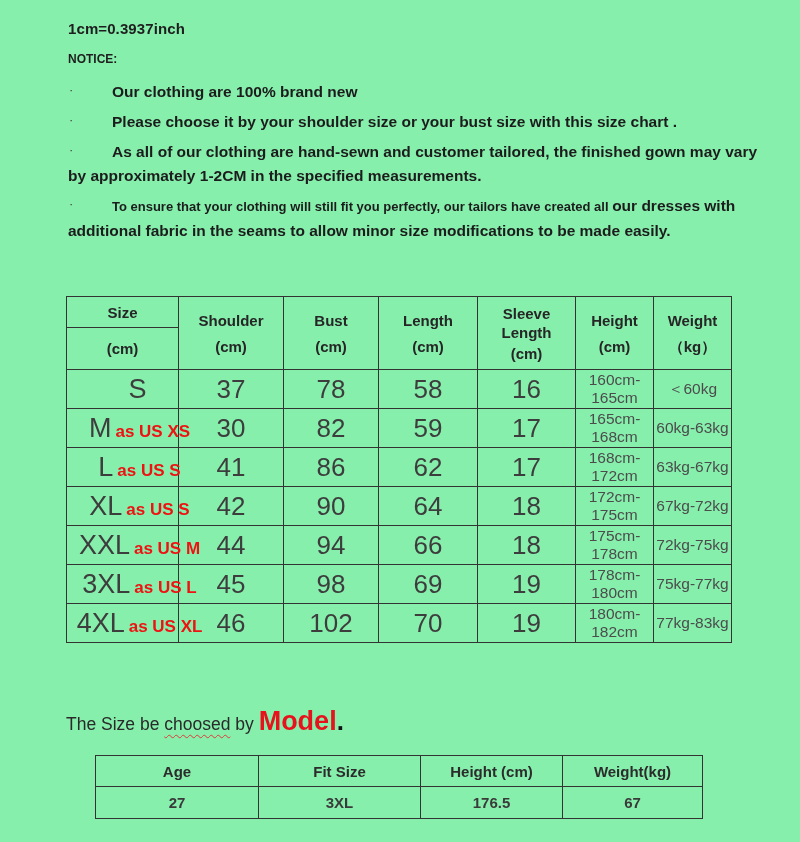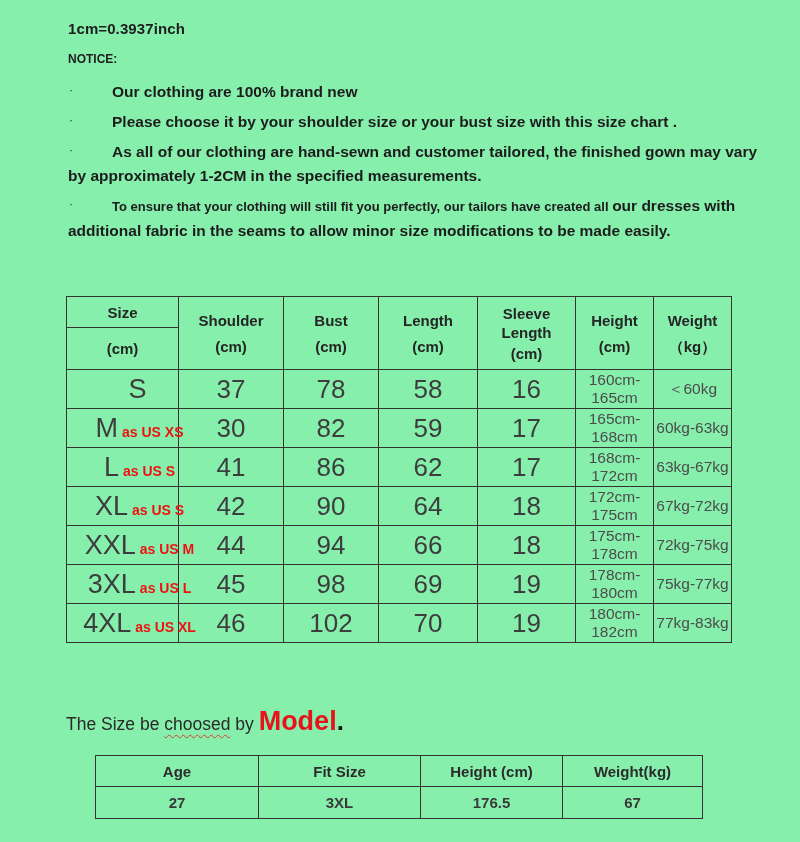--- a/index.html
+++ b/index.html
@@ -22,21 +22,21 @@
   .size-table th,.size-table td{border:1.6px solid #333;padding:0;text-align:center;
         vertical-align:middle;overflow:visible;}
   .size-table th{height:72px;font-size:15px;font-weight:700;color:#262626;line-height:19px;}
   .size-table td{height:38px;}
   .size-head{display:flex;flex-direction:column;height:72px;}
   .size-head .top{height:30px;border-bottom:1.6px solid #333;display:flex;
         align-items:center;justify-content:center;}
   .size-head .bot{flex:1;display:flex;align-items:center;justify-content:center;}
   .hs{margin-top:7px;}
   .sz{font-size:27px;font-weight:400;color:#3d3d3d;}
-  .us{font-size:14px;font-weight:700;color:#ee1212;margin-left:4px;margin-right:-34px;
+  .us{font-size:17px;font-weight:700;color:#ee1212;margin-left:4px;margin-right:-34px;
       white-space:nowrap;position:relative;z-index:2;margin-top:39px;}
   .c-num{font-size:26px;font-weight:400;color:#3d3d3d;}
   .c-range{font-size:15.5px;line-height:18px;color:#4c4c4c;}
 
   
   .model-note{position:absolute;left:66px;top:706px;font-size:17.5px;color:#2a2a2a;
       white-space:nowrap;}
   .model-note .missp{text-decoration:underline;text-decoration-style:wavy;
       text-decoration-color:#e03b3b;text-decoration-thickness:1px;text-underline-offset:4px;}
   .model-note .hl-model{color:#e8121c;font-weight:700;font-size:27px;}

